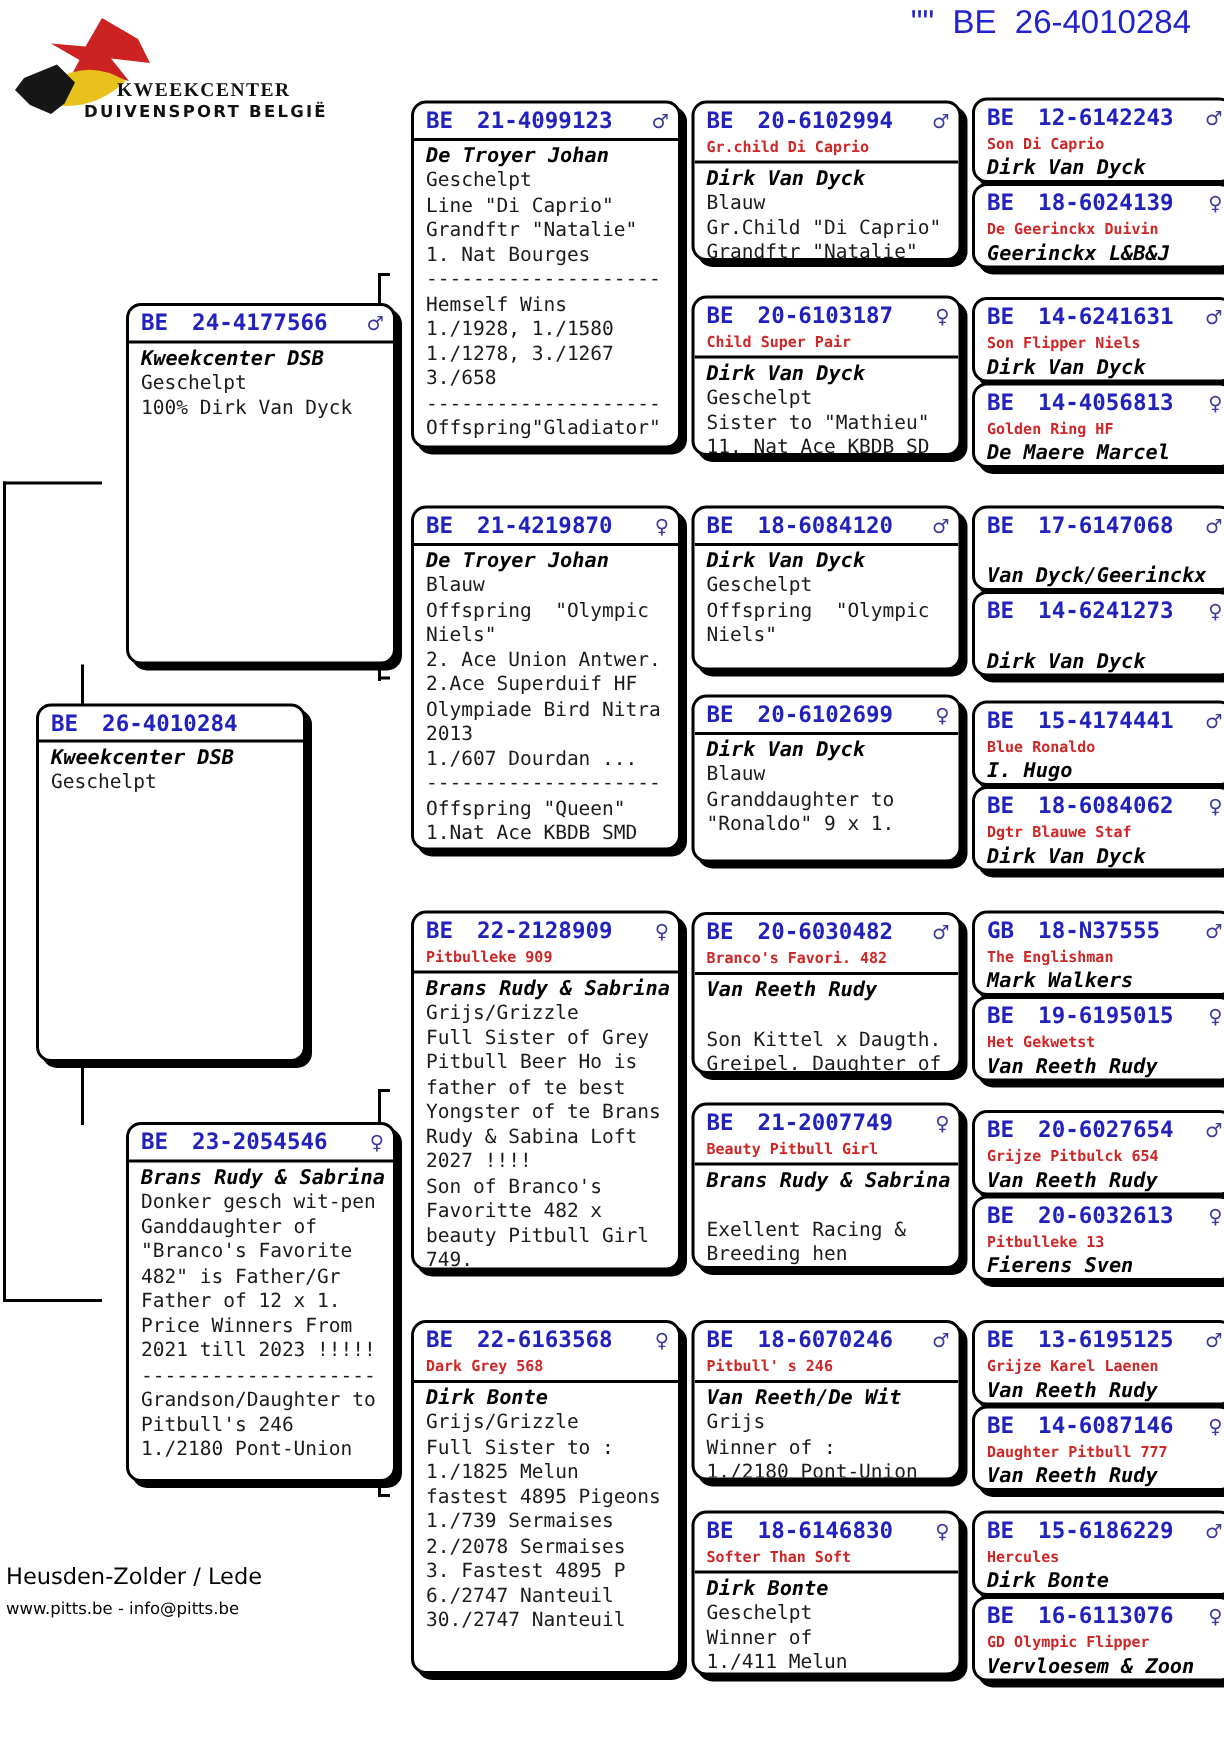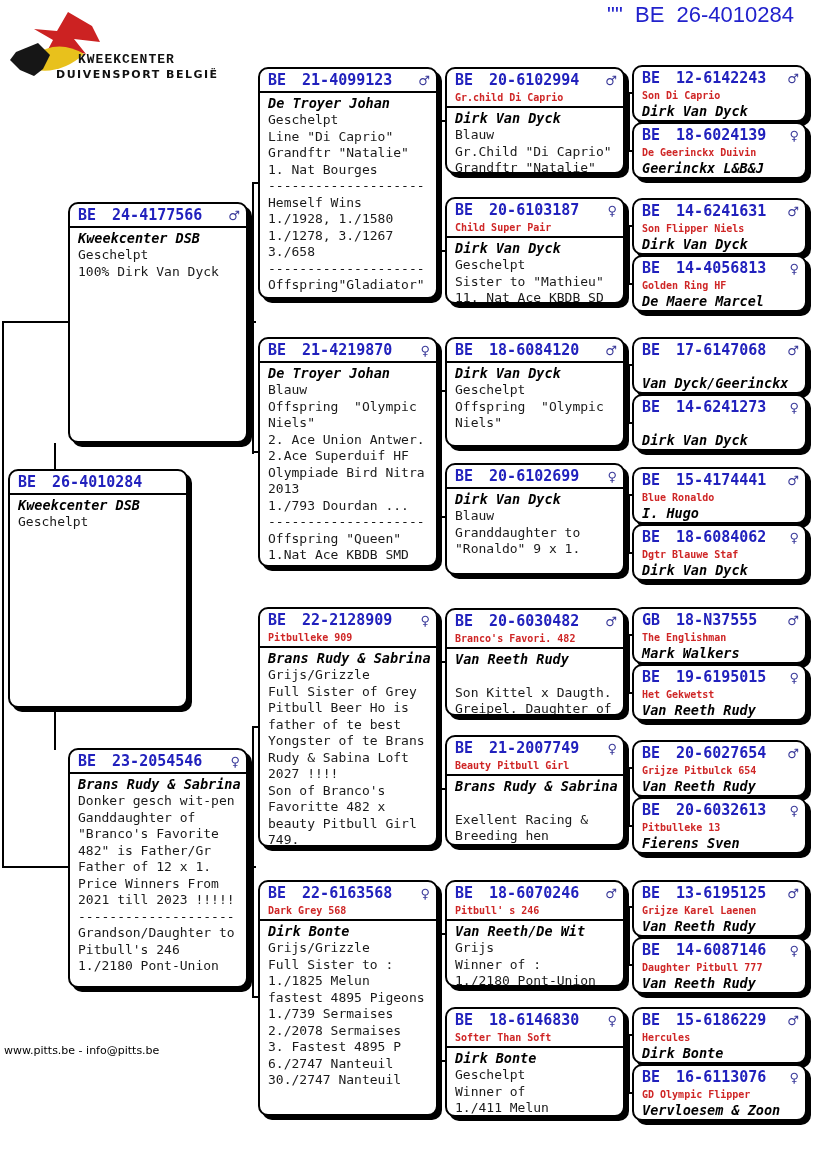--- a/index.html
+++ b/index.html
@@ -1,38 +1,38 @@
 <!DOCTYPE html>
 <html><head>
 <meta charset="utf-8">
 <style>
   html,body{margin:0;padding:0;background:#fff;}
   #page{position:relative;width:816px;height:1172px;background:#ffffff;overflow:hidden;
         font-family:"DejaVu Sans Mono",monospace;}
   
   .pbox{position:absolute;box-sizing:border-box;background:#fff;border:2px solid #000;
         border-radius:10px;box-shadow:4px 4px 0 #000;padding:2px 6px 0 8px;
-        overflow:hidden;z-index:2;}
+        overflow:hidden;z-index:2;margin-left:16px;}
   .phead{display:flex;align-items:baseline;color:#2121bd;font-weight:bold;
          font-size:15px;line-height:19px;white-space:pre;}
   .phead .ringno{margin-left:16px;flex:1;}
   .phead .sex{color:#3a3a9a;font-size:13px;font-family:"DejaVu Sans","DejaVu Sans Mono",sans-serif;}
   .redname{color:#cf2626;font-weight:bold;font-size:10px;line-height:15px;min-height:15px;white-space:pre;}
   .rule{border-bottom:2px solid #000;margin:1px -6px 2px -8px;}
   .owner{font-weight:bold;font-style:italic;font-size:13.5px;line-height:17px;color:#000;white-space:pre;}
   .dline{font-size:13px;line-height:16.5px;color:#1a1a1a;white-space:pre;}
   .small{padding-top:2px;}
   
   .seg{position:absolute;background:#000;z-index:1;}
   
   #ring-title{position:absolute;top:2px;right:22px;color:#2222cc;
               font-family:"Liberation Sans",sans-serif;font-size:22px;white-space:pre;z-index:3;}
   #logo{position:absolute;left:10px;top:8px;width:230px;height:80px;z-index:3;}
   #logo svg{position:absolute;left:0;top:2px;}
-  .logo-t1{position:absolute;left:68px;top:44px;font-family:Liberation Mono, monospace;
+  .logo-t1{position:absolute;left:68px;top:44px;font-family:Liberation Serif, serif;
            font-weight:bold;font-size:13px;letter-spacing:1px;color:#111;}
   .logo-t2{position:absolute;left:46px;top:60px;font-family:"DejaVu Sans",sans-serif;
            font-weight:bold;font-size:11px;letter-spacing:1.5px;color:#111;}
   #footer{position:absolute;left:4px;top:1040px;font-family:"DejaVu Sans",sans-serif;color:#000;z-index:3;}
   .f1{font-size:17px;font-weight:bold;line-height:22px;}
   .f2{font-size:15px;line-height:22px;}
   .f3{font-size:11px;line-height:22px;}
 </style>
 </head>
 <body>
@@ -164,21 +164,21 @@
         <div class="phead"><span class="country">BE</span><span class="ringno">21-4219870</span><span class="sex">♀</span></div>
         <div class="rule"></div>
         <div class="owner">De Troyer Johan</div>
         <div class="dline">Blauw</div>
         <div class="dline">Offspring  "Olympic</div>
         <div class="dline">Niels"</div>
         <div class="dline">2. Ace Union Antwer.</div>
         <div class="dline">2.Ace Superduif HF</div>
         <div class="dline">Olympiade Bird Nitra</div>
         <div class="dline">2013</div>
-        <div class="dline">1./793 Dourdan ...</div>
+        <div class="dline">1./607 Dourdan ...</div>
         <div class="dline">--------------------</div>
         <div class="dline">Offspring "Queen"</div>
         <div class="dline">1.Nat Ace KBDB SMD</div>
       </div>
       <div class="pbox" style="left: 258px; top: 607px; width: 180px; height: 240px;">
         <div class="phead"><span class="country">BE</span><span class="ringno">22-2128909</span><span class="sex">♀</span></div>
         <div class="redname">Pitbulleke 909</div>
         <div class="rule"></div>
         <div class="owner">Brans Rudy &amp; Sabrina</div>
         <div class="dline">Grijs/Grizzle</div>
@@ -354,16 +354,17 @@
         <div class="owner">Dirk Bonte</div>
       </div>
       <div class="pbox small" style="left: 632px; top: 1064px; width: 175px; height: 57px;">
         <div class="phead"><span class="country">BE</span><span class="ringno">16-6113076</span><span class="sex">♀</span></div>
         <div class="redname">GD Olympic Flipper</div>
         <div class="owner">Vervloesem &amp; Zoon</div>
       </div>
     </div>
 
   <div id="footer">
+    <div class="f2">Heusden-Zolder / Lede</div>
     <div class="f3">www.pitts.be - info@pitts.be</div>
   </div>
 
 </div>
 
 </body></html>

